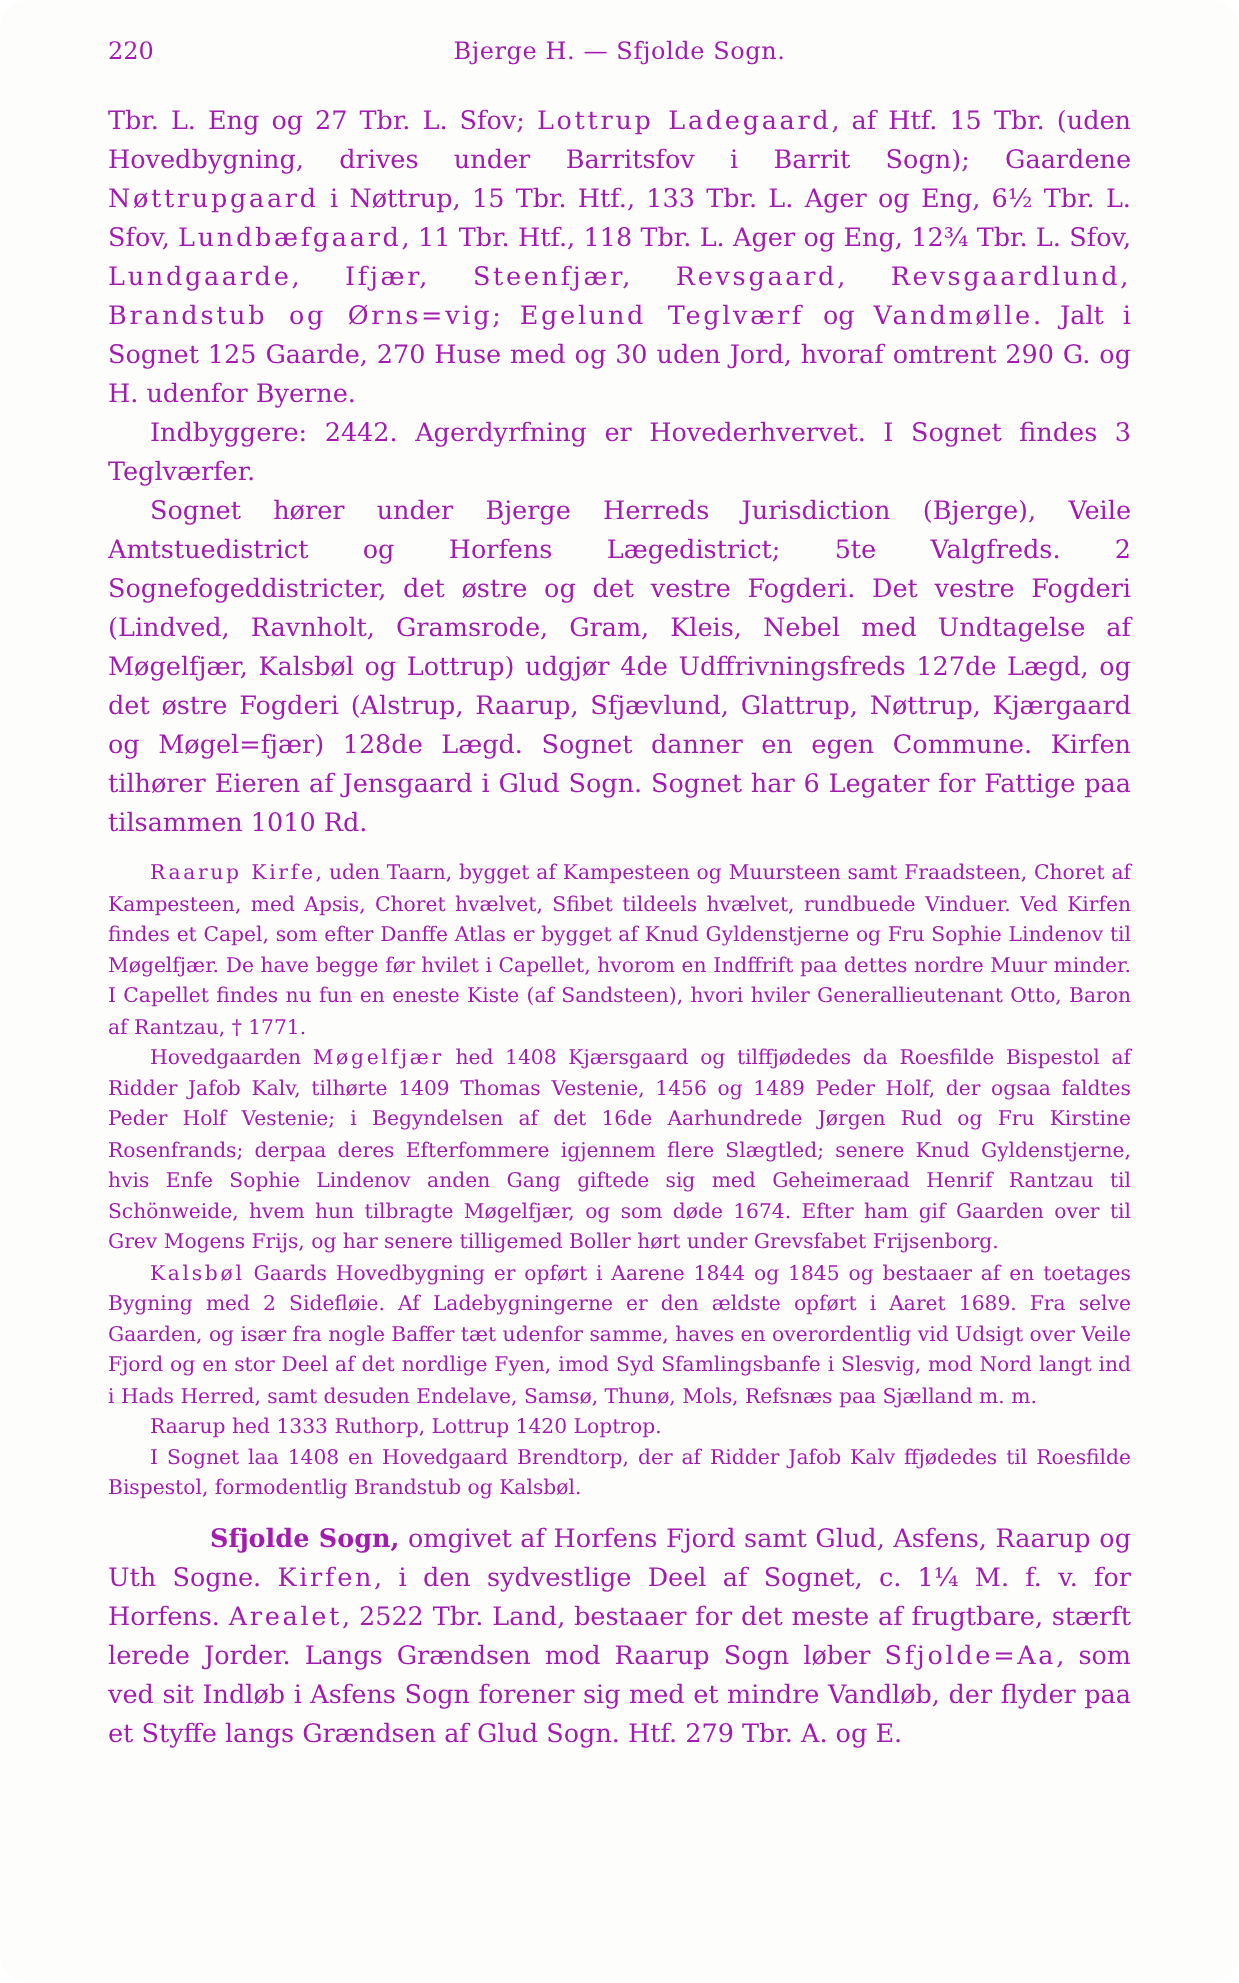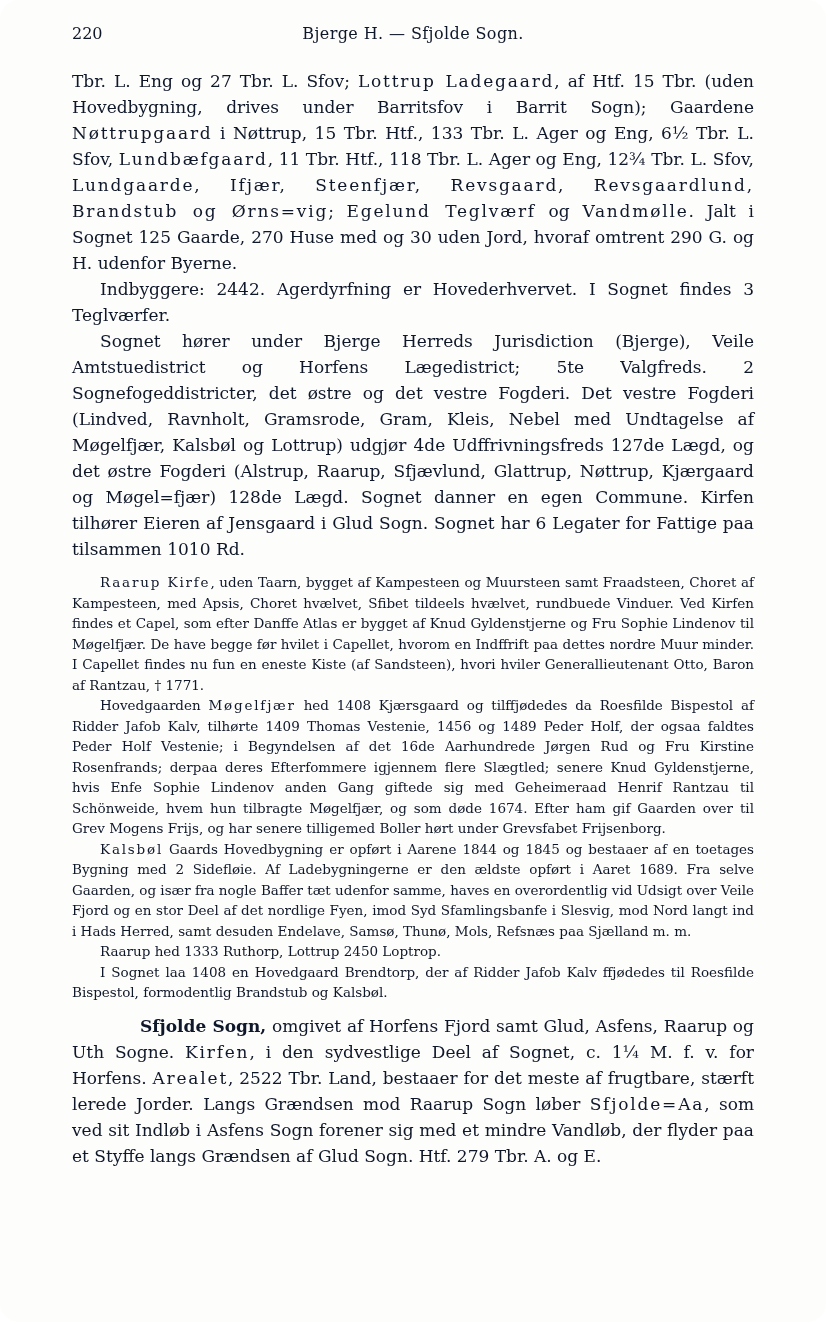--- a/index.html
+++ b/index.html
@@ -56,29 +56,29 @@
     letter-spacing: 1.8px;
   }
   .bold {
     font-weight: bold;
     margin-left: 40px;
   }
 </style>
 </head>
 <body>
 
-<div class="page" style="background: rgb(253, 253, 251); color: #0f172a; border-radius: 19px;">
+<div class="page" style="background: rgb(253, 253, 251); color: #a21caf; border-radius: 19px;">
   <div class="header">
     <span class="page-number">220</span>
     <div class="running-title">Bjerge H. — Sfjolde Sogn.</div>
   </div>
   <div class="text-body">
       <p class="para normal"><span>Tbr. L. Eng og 27 Tbr. L. Sfov; </span><span class="sperr">Lottrup Ladegaard</span><span>, af Htf. 15 Tbr. (uden Hovedbygning, drives under Barritsfov i Barrit Sogn); Gaardene </span><span class="sperr">Nøttrupgaard</span><span> i Nøttrup, 15 Tbr. Htf., 133 Tbr. L. Ager og Eng, 6½ Tbr. L. Sfov, </span><span class="sperr">Lundbæfgaard</span><span>, 11 Tbr. Htf., 118 Tbr. L. Ager og Eng, 12¾ Tbr. L. Sfov, </span><span class="sperr">Lundgaarde, Ifjær, Steenfjær, Revsgaard, Revsgaardlund, Brandstub og Ørns=vig</span><span>; </span><span class="sperr">Egelund Teglværf</span><span> og </span><span class="sperr">Vandmølle</span><span>. Jalt i Sognet 125 Gaarde, 270 Huse med og 30 uden Jord, hvoraf omtrent 290 G. og H. udenfor Byerne.</span></p>
       <p class="para normal indent"><span>Indbyggere: 2442. Agerdyrfning er Hovederhvervet. I Sognet findes 3 Teglværfer.</span></p>
       <p class="para normal indent"><span>Sognet hører under Bjerge Herreds Jurisdiction (Bjerge), Veile Amtstuedistrict og Horfens Lægedistrict; 5te Valgfreds. 2 Sognefogeddistricter, det østre og det vestre Fogderi. Det vestre Fogderi (Lindved, Ravnholt, Gramsrode, Gram, Kleis, Nebel med Undtagelse af Møgelfjær, Kalsbøl og Lottrup) udgjør 4de Udffrivningsfreds 127de Lægd, og det østre Fogderi (Alstrup, Raarup, Sfjævlund, Glattrup, Nøttrup, Kjærgaard og Møgel=fjær) 128de Lægd. Sognet danner en egen Commune. Kirfen tilhører Eieren af Jensgaard i Glud Sogn. Sognet har 6 Legater for Fattige paa tilsammen 1010 Rd.</span></p>
       <p class="para small indent gap"><span class="sperr">Raarup Kirfe</span><span>, uden Taarn, bygget af Kampesteen og Muursteen samt Fraadsteen, Choret af Kampesteen, med Apsis, Choret hvælvet, Sfibet tildeels hvælvet, rundbuede Vinduer. Ved Kirfen findes et Capel, som efter Danffe Atlas er bygget af Knud Gyldenstjerne og Fru Sophie Lindenov til Møgelfjær. De have begge før hvilet i Capellet, hvorom en Indffrift paa dettes nordre Muur minder. I Capellet findes nu fun en eneste Kiste (af Sandsteen), hvori hviler Generallieutenant Otto, Baron af Rantzau, † 1771.</span></p>
       <p class="para small indent"><span>Hovedgaarden </span><span class="sperr">Møgelfjær</span><span> hed 1408 Kjærsgaard og tilffjødedes da Roesfilde Bispestol af Ridder Jafob Kalv, tilhørte 1409 Thomas Vestenie, 1456 og 1489 Peder Holf, der ogsaa faldtes Peder Holf Vestenie; i Begyndelsen af det 16de Aarhundrede Jørgen Rud og Fru Kirstine Rosenfrands; derpaa deres Efterfommere igjennem flere Slægtled; senere Knud Gyldenstjerne, hvis Enfe Sophie Lindenov anden Gang giftede sig med Geheimeraad Henrif Rantzau til Schönweide, hvem hun tilbragte Møgelfjær, og som døde 1674. Efter ham gif Gaarden over til Grev Mogens Frijs, og har senere tilligemed Boller hørt under Grevsfabet Frijsenborg.</span></p>
       <p class="para small indent"><span class="sperr">Kalsbøl</span><span> Gaards Hovedbygning er opført i Aarene 1844 og 1845 og bestaaer af en toetages Bygning med 2 Sidefløie. Af Ladebygningerne er den ældste opført i Aaret 1689. Fra selve Gaarden, og især fra nogle Baffer tæt udenfor samme, haves en overordentlig vid Udsigt over Veile Fjord og en stor Deel af det nordlige Fyen, imod Syd Sfamlingsbanfe i Slesvig, mod Nord langt ind i Hads Herred, samt desuden Endelave, Samsø, Thunø, Mols, Refsnæs paa Sjælland m. m.</span></p>
-      <p class="para small indent"><span>Raarup hed 1333 Ruthorp, Lottrup 2450 Loptrop.</span></p>
+      <p class="para small indent"><span>Raarup hed 1333 Ruthorp, Lottrup 1420 Loptrop.</span></p>
       <p class="para small indent"><span>I Sognet laa 1408 en Hovedgaard Brendtorp, der af Ridder Jafob Kalv ffjødedes til Roesfilde Bispestol, formodentlig Brandstub og Kalsbøl.</span></p>
       <p class="para normal indent gap"><span class="bold">Sfjolde Sogn,</span><span> omgivet af Horfens Fjord samt Glud, Asfens, Raarup og Uth Sogne. </span><span class="sperr">Kirfen</span><span>, i den sydvestlige Deel af Sognet, c. 1¼ M. f. v. for Horfens. </span><span class="sperr">Arealet</span><span>, 2522 Tbr. Land, bestaaer for det meste af frugtbare, stærft lerede Jorder. Langs Grændsen mod Raarup Sogn løber </span><span class="sperr">Sfjolde=Aa</span><span>, som ved sit Indløb i Asfens Sogn forener sig med et mindre Vandløb, der flyder paa et Styffe langs Grændsen af Glud Sogn. Htf. 279 Tbr. A. og E.</span></p>
     </div>
 </div>
 
 </body></html>

